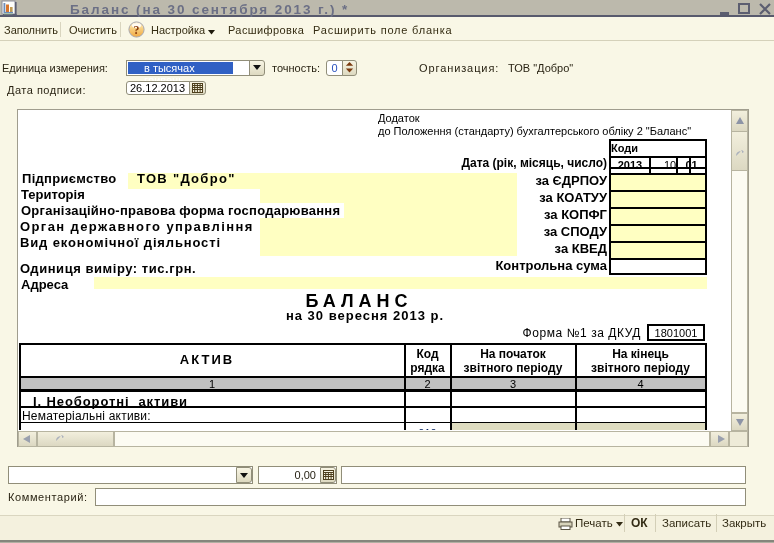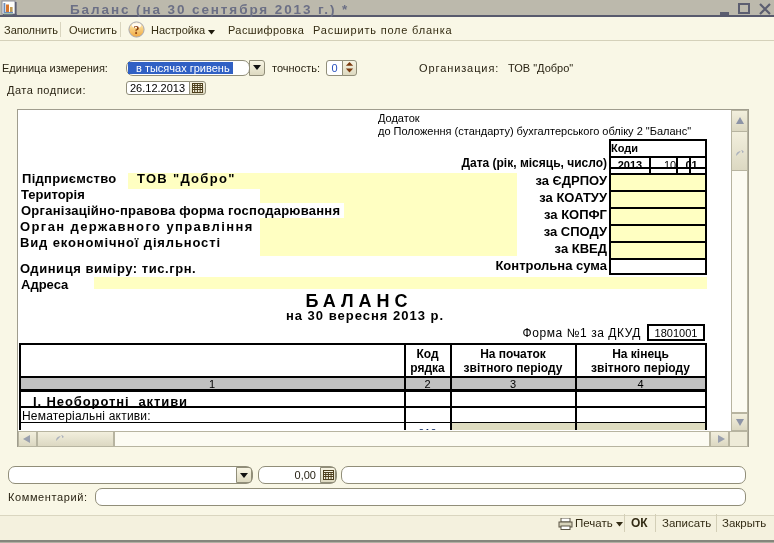--- a/index.html
+++ b/index.html
@@ -18,21 +18,21 @@
 #title-text { position:absolute; left:24px; top:2px; font-size:13.5px; font-weight:bold; letter-spacing:1.9px; color:#6b6f85;margin-left:46px; }
 .winbtn { position:absolute; color:#5c5e70; }
 
 
 #toolbar { position:absolute; left:0; top:19px; width:774px; height:22px;
   background:#f9f7e6; border-bottom:1px solid #d5d1ba; }
 .tbtxt { position:absolute; top:24px; font-size:11px; color:#352d13; }
 .tbsep { position:absolute; top:3px; width:1px; height:15px; background:#d9d5bf; }
 
 
-.fld { position:absolute; background:#fff; border:1px solid #918e79; border-radius:7px; }
+.fld { position:absolute; background:#fff; border:1px solid #918e79; border-radius:0; }
 .fbtn { position:absolute; background:linear-gradient(#f8f5e4,#ddd9c0); border:1px solid #918e79; }
 .lbl { position:absolute; font-size:11px; color:#2a2414; }
 
 
 #docarea { position:absolute; left:17px; top:109px; width:732px; height:338px;
   border:1px solid #a09d8e; background:#fff; }
 #page { position:absolute; left:0; top:0; width:712px; height:320px; background:#fff; overflow:hidden; color:#000; }
 .yel { position:absolute; background:#ffffc2; }
 .doclbl { position:absolute; font-weight:bold; font-size:12px; white-space:nowrap; }
 .docr { position:absolute; font-weight:bold; font-size:12px; white-space:nowrap; text-align:right; }
@@ -90,21 +90,21 @@
   </svg>
   <div class="tbtxt" style="left:151px">Настройка</div>
   <svg class="abs" style="left:208px;top:30px" width="8" height="5" viewBox="0 0 8 5">
       <path d="M0 0 H7 L3.5 4.5 Z" fill="#1e1a0c"></path>
     </svg>
   <div class="tbtxt" style="left:228px;letter-spacing:0.4px">Расшифровка</div>
   <div class="tbtxt" style="left:313px;letter-spacing:0.8px">Расширить поле бланка</div>
 
   <div class="lbl" style="left:2px;top:62px">Единица измерения:</div>
   <div class="fld" style="left:126px;top:60px;width:124px;height:16px"></div>
-  <div class="abs" style="left:128px;top:62px;width:105px;height:12px;background:#3060c4;color:#fff;font-size:11px;padding-left:8px">в тысячах гривень</div>
+  <div class="abs" style="left:128px;top:62px;width:105px;height:12px;background:#3060c4;color:#fff;font-size:11px;padding-left:16px">в тысячах гривень</div>
   <div class="fbtn" style="left:249px;top:60px;width:16px;height:16px;border-radius:0 3px 3px 0"></div>
   <svg class="abs" style="left:253px;top:65px" width="9" height="6" viewBox="0 0 9 6">
       <path d="M0 0 H8 L4 5 Z" fill="#111"></path>
     </svg>
 
   <div class="lbl" style="left:272px;top:62px">точность:</div>
   <div class="fld" style="left:326px;top:60px;width:17px;height:16px;border-radius:3px 0 0 3px;text-align:center;color:#2a52be"><span style="position:relative;top:1px">0</span></div>
   <div class="fbtn" style="left:342px;top:60px;width:15px;height:16px;border-radius:0 3px 3px 0"></div>
   <svg class="abs" style="left:345px;top:62px" width="9" height="11" viewBox="0 0 9 12">
     <path d="M0.5 4 H8.5 L4.5 0 Z" fill="#7b3b10"></path>
@@ -173,20 +173,21 @@
       <div class="abs" style="left:431.5px;top:233px;width:2px;height:87px;background:#000"></div>
       <div class="abs" style="left:557px;top:233px;width:2px;height:87px;background:#000"></div>
       <div class="abs" style="left:686.5px;top:233px;width:2px;height:87px;background:#000"></div>
 
       <div class="abs" style="left:0.5px;top:233px;width:688px;height:2px;background:#000"></div>
       <div class="abs" style="left:0.5px;top:265.5px;width:688px;height:2px;background:#000"></div>
       <div class="abs" style="left:0.5px;top:279px;width:688px;height:2.5px;background:#000"></div>
       <div class="abs" style="left:0.5px;top:295.5px;width:688px;height:2.5px;background:#000"></div>
       <div class="abs" style="left:0.5px;top:311.5px;width:688px;height:1.5px;background:#000"></div>
 
+      <div class="abs" style="left:-3px;top:242px;width:384px;text-align:center;font-weight:bold;font-size:13px;letter-spacing:2px">АКТИВ</div>
       <div class="abs" style="left:387px;top:237px;width:45px;text-align:center;font-weight:bold;font-size:12px;line-height:14px">Код<br>рядка</div>
       <div class="abs" style="left:433px;top:237px;width:124px;text-align:center;font-weight:bold;font-size:12px;line-height:14px">На початок<br>звітного періоду</div>
       <div class="abs" style="left:559px;top:237px;width:127px;text-align:center;font-weight:bold;font-size:12px;line-height:14px">На кінець<br>звітного періоду</div>
       <div class="abs" style="left:2px;top:268px;width:384px;text-align:center">1</div>
       <div class="abs" style="left:387px;top:268px;width:45px;text-align:center">2</div>
       <div class="abs" style="left:433px;top:268px;width:124px;text-align:center">3</div>
       <div class="abs" style="left:559px;top:268px;width:127px;text-align:center">4</div>
       <div class="abs" style="left:15px;top:283.5px;font-weight:bold;font-size:13px;letter-spacing:0.9px">І. Необоротні&nbsp; активи</div>
       <div class="abs" style="left:4px;top:299px;font-size:12px;letter-spacing:0.2px">Нематеріальні активи:</div>
       <div class="abs" style="left:387px;top:317px;width:45px;text-align:center;color:#002060">010</div>

